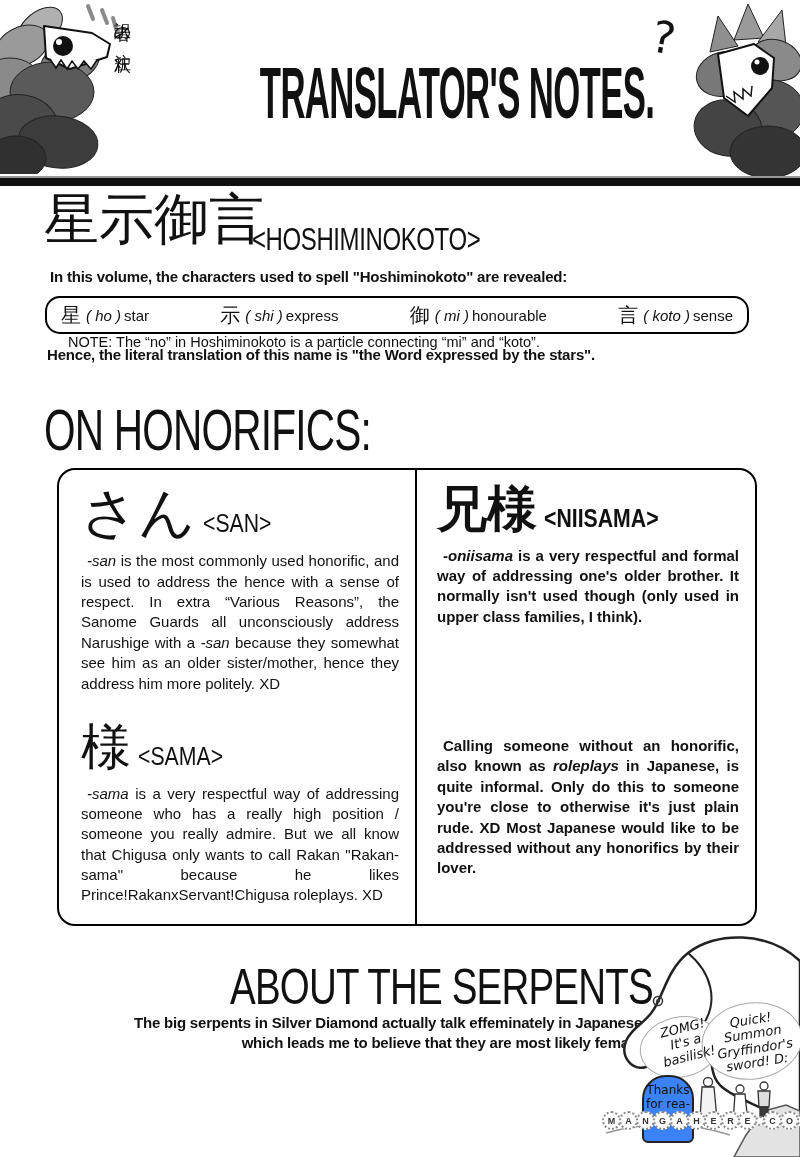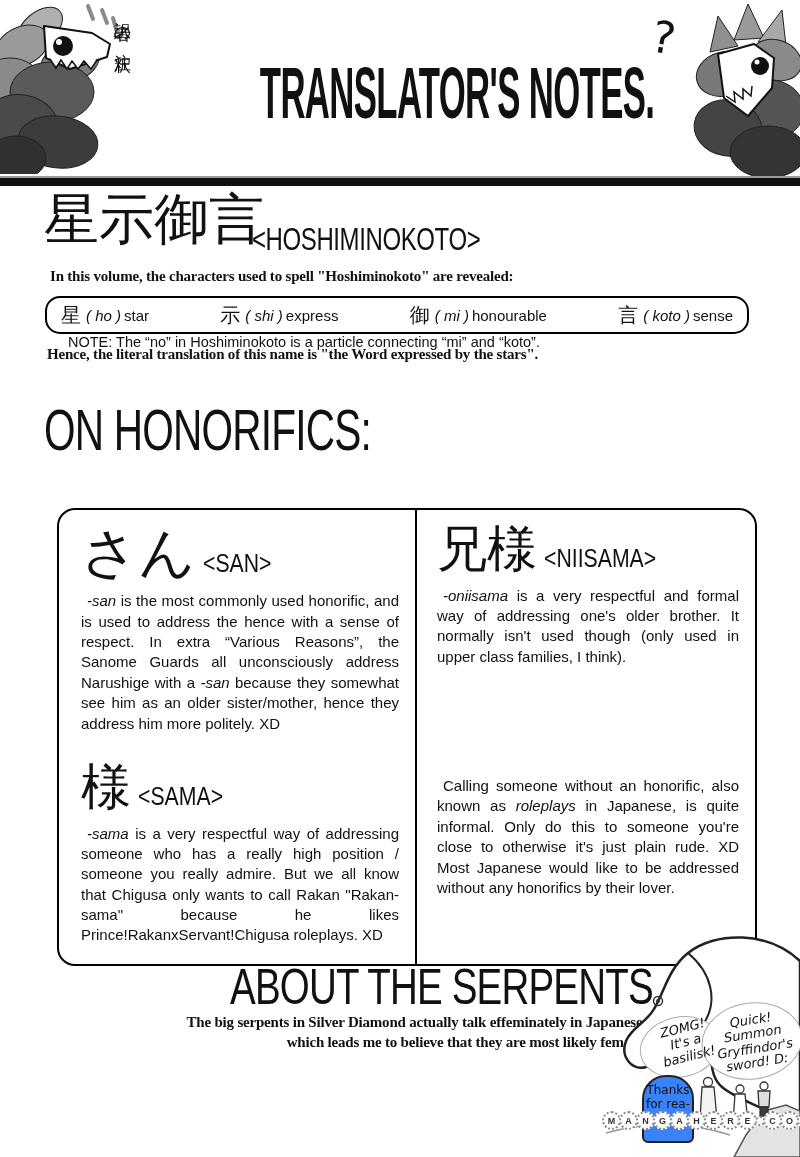--- a/index.html
+++ b/index.html
@@ -13,38 +13,38 @@
     font-family:"Liberation Sans",sans-serif;}
   .jp-vertical{left:112px;top:8px;height:165px;writing-mode:vertical-rl;font-size:17px;
     letter-spacing:4px;font-family:"DejaVu Sans",sans-serif;}
   .qmark{left:652px;top:12px;font-size:44px;font-family:"DejaVu Sans",sans-serif;transform:rotate(10deg);}
   .divider{left:0;top:176px;width:800px;height:8px;background:#101010;border-top:2px solid #9a9a9a;}
 
   
   .hk-kanji{left:44px;top:192px;font-size:55px;line-height:1;font-family:"DejaVu Sans",sans-serif;}
   .hk-romaji{left:252px;top:222px;font-size:30px;white-space:nowrap;transform:scale(0.8,1.05);
     transform-origin:left top;letter-spacing:-0.5px;}
-  .comic{font-family:Liberation Serif, serif;font-weight:bold;letter-spacing:-0.2px;}
+  .comic{font-family:Liberation Sans, sans-serif;font-weight:bold;letter-spacing:-0.2px;}
   .hk-intro{left:50px;top:268px;font-size:15px;}
   .char-box{left:45px;top:296px;width:672px;height:34px;border:2px solid #000;border-radius:15px;
     display:flex;align-items:center;justify-content:space-between;padding:0 14px;}
   .char-entry{display:flex;align-items:center;font-size:15px;white-space:nowrap;}
   .cb-kanji{font-size:20px;margin-right:2px;font-family:"DejaVu Sans",sans-serif;}
   .cb-reading{font-style:italic;margin:0 3px;}
   .hk-note{left:68px;top:334px;font-size:14.5px;}
   .hk-conclusion{left:47px;top:346px;font-size:15px;}
 
   
   .big-heading{font-size:52px;white-space:nowrap;letter-spacing:-1px;line-height:1;
     transform:scale(0.78,1.1);transform-origin:left top;font-family:"Liberation Sans",sans-serif;}
   .hon-heading{left:44px;top:402px;}
   .hon-table{left:57px;top:468px;width:696px;height:454px;border:2px solid #000;border-radius:18px;
-    display:grid;grid-template-columns:356px 1fr;grid-template-rows:238px 1fr;overflow:hidden;margin-top:40px;}
+    display:grid;grid-template-columns:356px 1fr;grid-template-rows:238px 1fr;overflow:hidden;}
   .hon-cell{padding:16px 16px 0 22px;overflow:hidden;}
-  .hon-cell.rightcol{border-left:2px solid #000;padding-left:20px;}
+  .hon-cell.rightcol{border-left:2px solid #000;padding-left:20px;font-weight:bold;}
   .term-row{display:flex;align-items:flex-end;line-height:1;}
   .term-kanji{font-family:"DejaVu Sans",sans-serif;line-height:0.95;}
   .t-san{font-size:56px;} .t-niisama{font-size:50px;} .t-sama{font-size:50px;} .t-yobisute{font-size:42px;}
   .angle-label{font-size:25px;margin-left:7px;margin-bottom:3px;white-space:nowrap;
     transform:scale(0.85,1.05);transform-origin:left bottom;}
   .hon-par{margin-top:12px;font-size:15px;line-height:1.36;text-align:justify;text-indent:6px;}
   .hon-par i{font-style:italic;}
 
   
   .serp-heading{left:230px;top:962px;}

